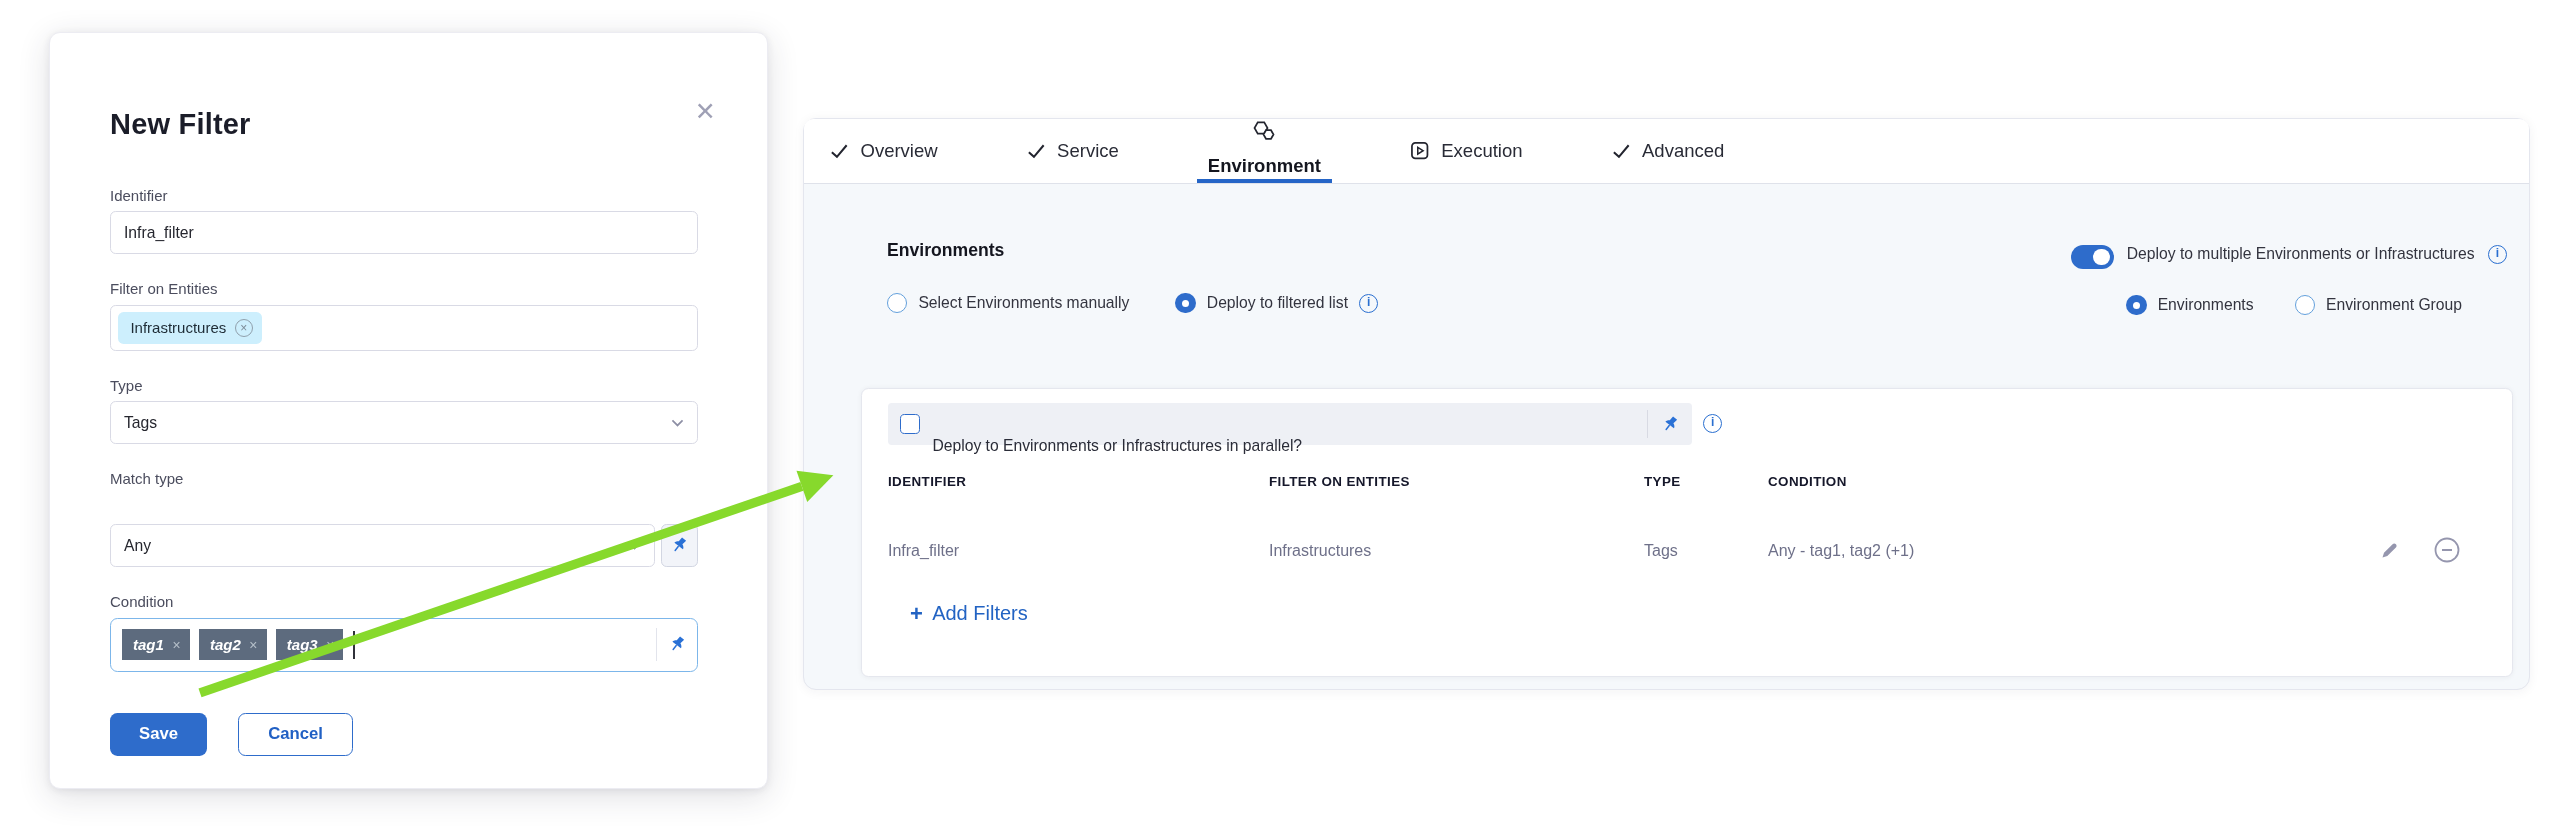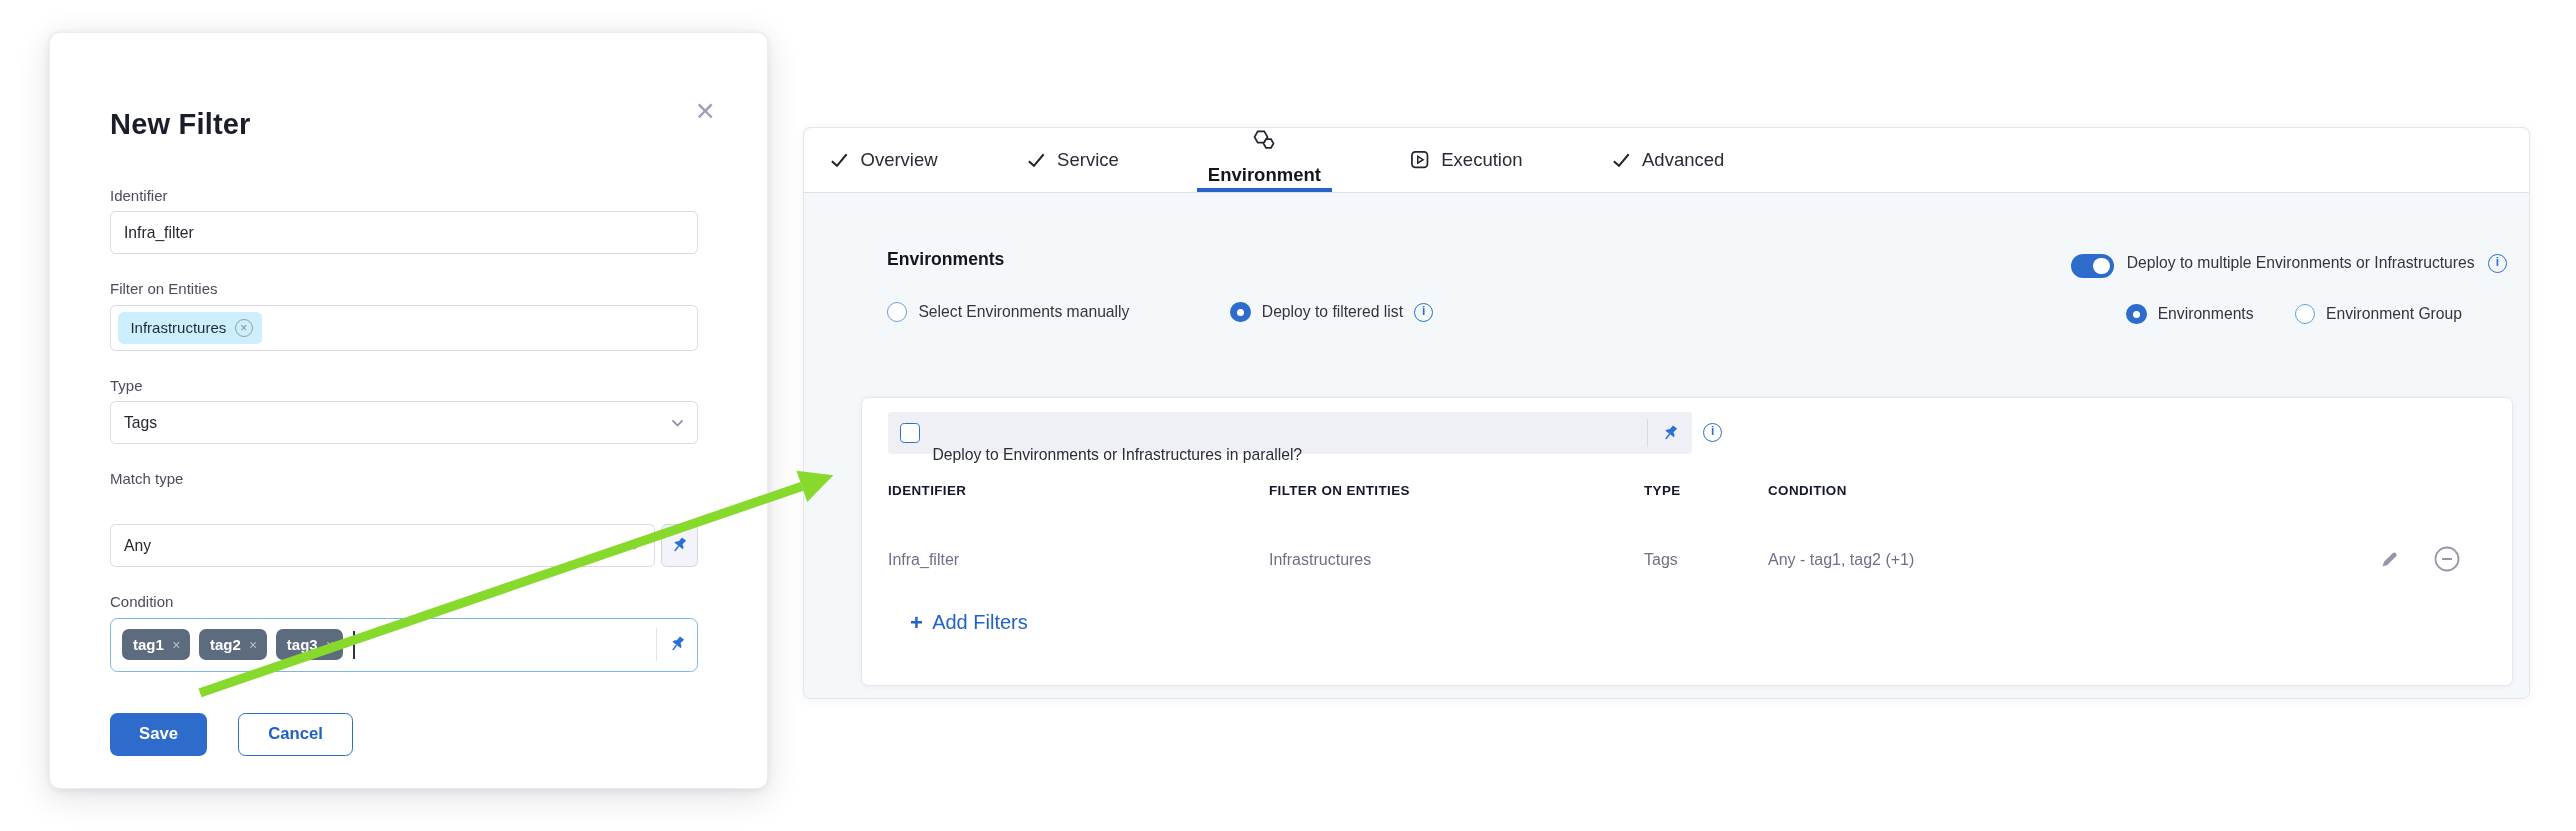--- a/index.html
+++ b/index.html
@@ -42,56 +42,56 @@
   .pin-box {
     width:37px; height:43px; border:0.9px solid #d2d6e2; border-radius:5.6px;
     background:#f2f4f9; display:flex; align-items:center; justify-content:center; cursor:pointer;
   }
   .condition-input {
     display:flex; align-items:center; gap:9.3px; width:100%; height:54px;
     border:1.9px solid #7cb6ea; border-radius:7.4px; background:#fff; padding:0 11px;
   }
   .chip-slate {
     display:inline-flex; align-items:center; gap:8.3px; height:31.5px; padding:0 9.3px 0 11px;
-    background:#5d6b7e; border-radius:7px; font-size:15px; color:#ffffff; font-weight:600;
+    background:#5d6b7e; border-radius:0; font-size:15px; color:#ffffff; font-weight:600;font-style:italic;
   }
   .chip-slate .x { color:#b6c0ca; font-size:14px; cursor:pointer; font-weight:400; }
   .caret { width:1.9px; height:28px; background:#30313a; }
   .cond-right { margin-left:auto; display:flex; align-items:center; gap:11px; }
   .cond-divider { width:0.9px; height:33px; background:#e2e4ec; }
   .btn-row { display:flex; gap:31px; margin-top:41px; }
   .btn-save {
     width:97px; height:43px; background:#2e6ccb; color:#fff; border:none; border-radius:7.4px;
     font-size:16.7px; font-weight:700; cursor:pointer; font-family:Liberation Sans, sans-serif;
   }
   .btn-cancel {
     width:115px; height:43px; background:#fff; color:#2160c4; border:1.9px solid #2e6ccb; border-radius:7.4px;
     font-size:16.7px; font-weight:700; cursor:pointer; font-family:inherit;
   }
 
   
   .panel {
-    position:absolute; left:803px; top:127px; width:1727px; height:572px;
-    background:#f5f8fb; border:0.9px solid #e4e6ee; border-radius:7px;
+    position:absolute; left:803px; top:118px; width:1727px; height:572px;
+    background:#f5f8fb; border:0.9px solid #e4e6ee; border-radius:13px;
     box-shadow:0 1.9px 11px rgba(40,41,61,.05);
   }
   .tabbar {
     position:absolute; left:0; top:0; right:0; height:65px; background:#fff;
     border-radius:9.3px 9.3px 0 0; border-bottom:0.9px solid #dfe2ea;
     display:flex; align-items:stretch; padding-left:26px; gap:89px;
   }
   .tab { display:flex; align-items:center; gap:12px; font-size:18.5px; color:#292b36; cursor:pointer; position:relative; }
   .tab .t-icon { display:flex; }
   .tab.active { font-weight:700; color:#14161f;flex-direction:column; }
   .tab.active::after { content:""; position:absolute; left:-11px; right:-11px; bottom:0; height:3.7px; background:#2565c7; }
   .panel-body { position:absolute; left:0; top:65px; right:0; bottom:0; }
 
   .env-heading { position:absolute; left:83px; top:56px; font-size:17.6px; font-weight:700; color:#14161f; }
   .radio-row { display:flex; align-items:center; gap:11px; font-size:15.7px; color:#33343f; }
-  .left-radios { position:absolute; left:83px; top:109px; display:flex; gap:101px; }
+  .left-radios { position:absolute; left:83px; top:109px; display:flex; gap:46px; }
   .right-radios { position:absolute; right:67px; top:111px; display:flex; gap:41px; }
   .toggle-row { position:absolute; right:22px; top:61px; display:flex; align-items:flex-start; gap:13px; font-size:15.7px; color:#33343f; }
 
   .radio { width:20.4px; height:20.4px; border-radius:50%; border:1.9px solid #63a0dc; background:#fff; cursor:pointer; flex:0 0 auto; }
   .radio.checked { border:none; background:#2e6ccb; position:relative; }
   .radio.checked::after { content:""; position:absolute; left:6.5px; top:6.5px; width:7.4px; height:7.4px; border-radius:50%; background:#fff; }
   .toggle { width:43px; height:24px; border-radius:12px; background:#2e6ccb; position:relative; cursor:pointer; flex:0 0 auto; }
   .toggle::after { content:""; position:absolute; right:3.7px; top:3.7px; width:16.7px; height:16.7px; border-radius:50%; background:#fff; }
   .info-badge {
     width:19.4px; height:19.4px; border-radius:50%; border:1.9px solid #2a6fd0; color:#2a6fd0;

